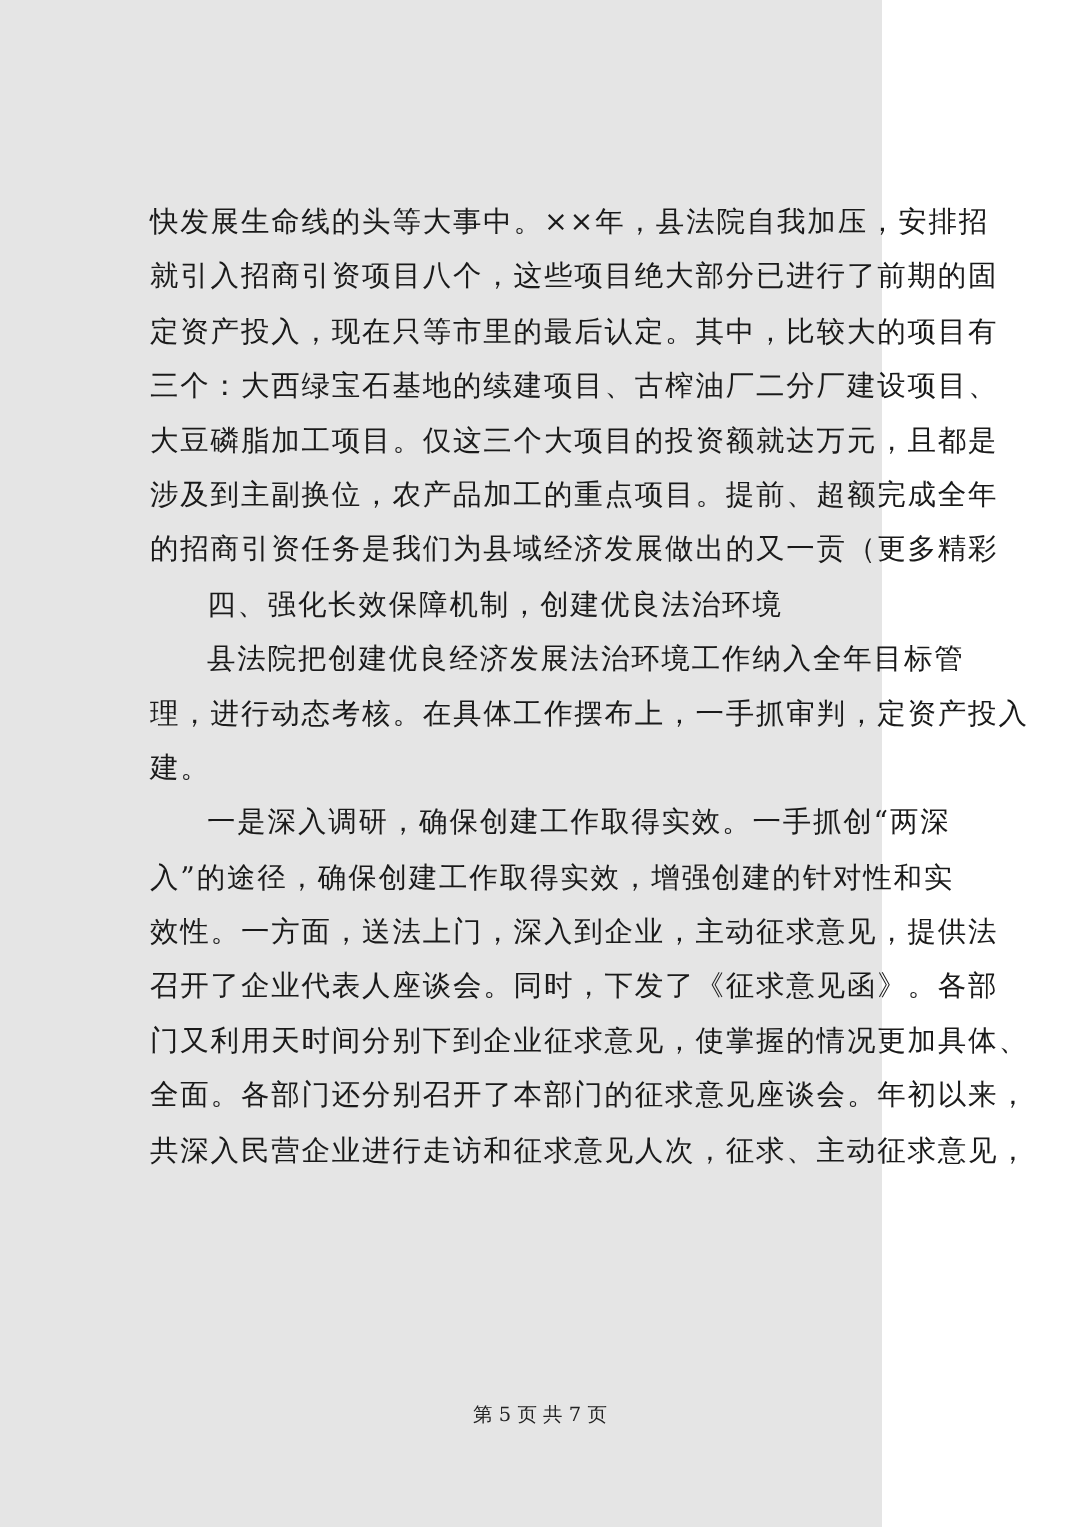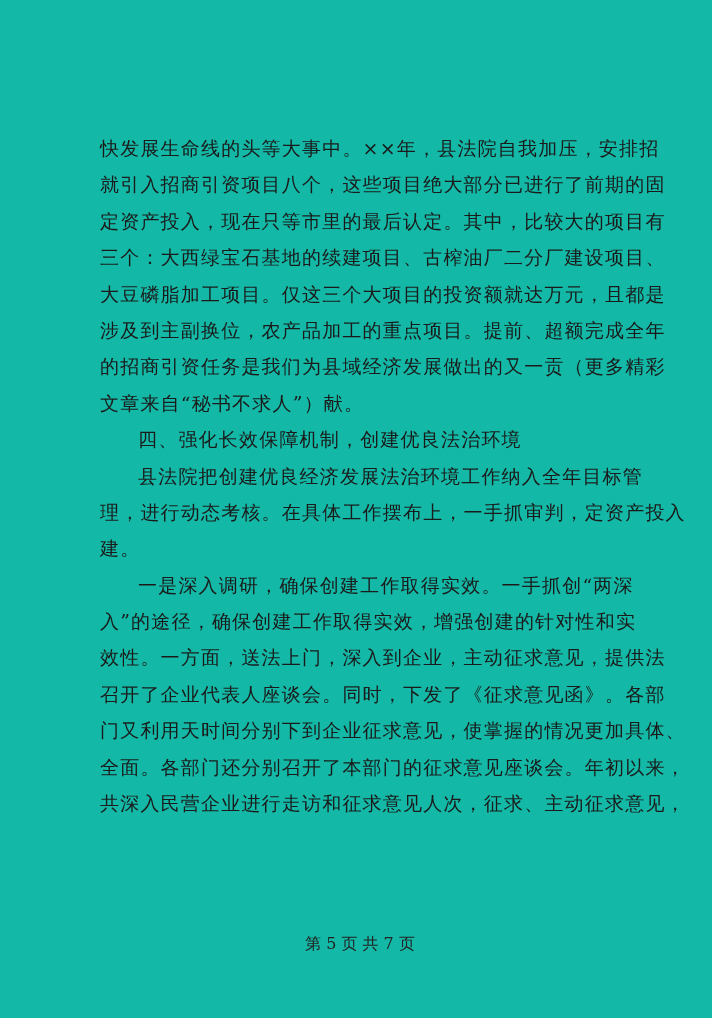--- a/index.html
+++ b/index.html
@@ -1,43 +1,42 @@
 <!DOCTYPE html>
 <html><head>
 <meta charset="utf-8">
 <style>
   html, body { margin: 0; padding: 0; background: #ffffff; }
   body { width: 720px; height: 1018px; position: relative; overflow: hidden; }
-  .page { position: absolute; left: 0; top: 0; width: 712px; height: 1018px; background: #14b8a6; }
+  .page { position: absolute; left: 0; top: 0; width: 588px; height: 1018px; background: #e5e5e5; }
   .body-text { position: absolute; left: 100px; top: 130px; width: 540px; }
   .line {
     height: 36.4px; line-height: 36.4px;
     font-family: "DejaVu Serif", "Liberation Serif", serif;
     font-size: 19px; color: #1a1a1a; white-space: nowrap;
     letter-spacing: 1.2px;
   }
   .indent { padding-left: 38px; }
   .footer {
     position: absolute; top: 934px; left: 0; width: 720px; text-align: center;
-    font-family: "DejaVu Serif", "Liberation Serif", serif; font-size: 16px; color: #222;
+    font-family: "DejaVu Serif", "Liberation Serif", serif; font-size: 13px; color: #222;
   }
 </style>
 </head>
 <body>
 
 <div class="page">
   <div class="body-text">
     <div class="line">快发展生命线的头等大事中。××年，县法院自我加压，安排招</div>
     <div class="line">就引入招商引资项目八个，这些项目绝大部分已进行了前期的固</div>
     <div class="line">定资产投入，现在只等市里的最后认定。其中，比较大的项目有</div>
     <div class="line">三个：大西绿宝石基地的续建项目、古榨油厂二分厂建设项目、</div>
     <div class="line">大豆磷脂加工项目。仅这三个大项目的投资额就达万元，且都是</div>
     <div class="line">涉及到主副换位，农产品加工的重点项目。提前、超额完成全年</div>
     <div class="line">的招商引资任务是我们为县域经济发展做出的又一贡（更多精彩</div>
-    <div class="line">文章来自“秘书不求人”）献。</div>
     <div class="line indent">四、强化长效保障机制，创建优良法治环境</div>
     <div class="line indent">县法院把创建优良经济发展法治环境工作纳入全年目标管</div>
     <div class="line">理，进行动态考核。在具体工作摆布上，一手抓审判，定资产投入</div>
     <div class="line">建。</div>
     <div class="line indent">一是深入调研，确保创建工作取得实效。一手抓创“两深</div>
     <div class="line">入”的途径，确保创建工作取得实效，增强创建的针对性和实</div>
     <div class="line">效性。一方面，送法上门，深入到企业，主动征求意见，提供法</div>
     <div class="line">召开了企业代表人座谈会。同时，下发了《征求意见函》。各部</div>
     <div class="line">门又利用天时间分别下到企业征求意见，使掌握的情况更加具体、</div>
     <div class="line">全面。各部门还分别召开了本部门的征求意见座谈会。年初以来，</div>

